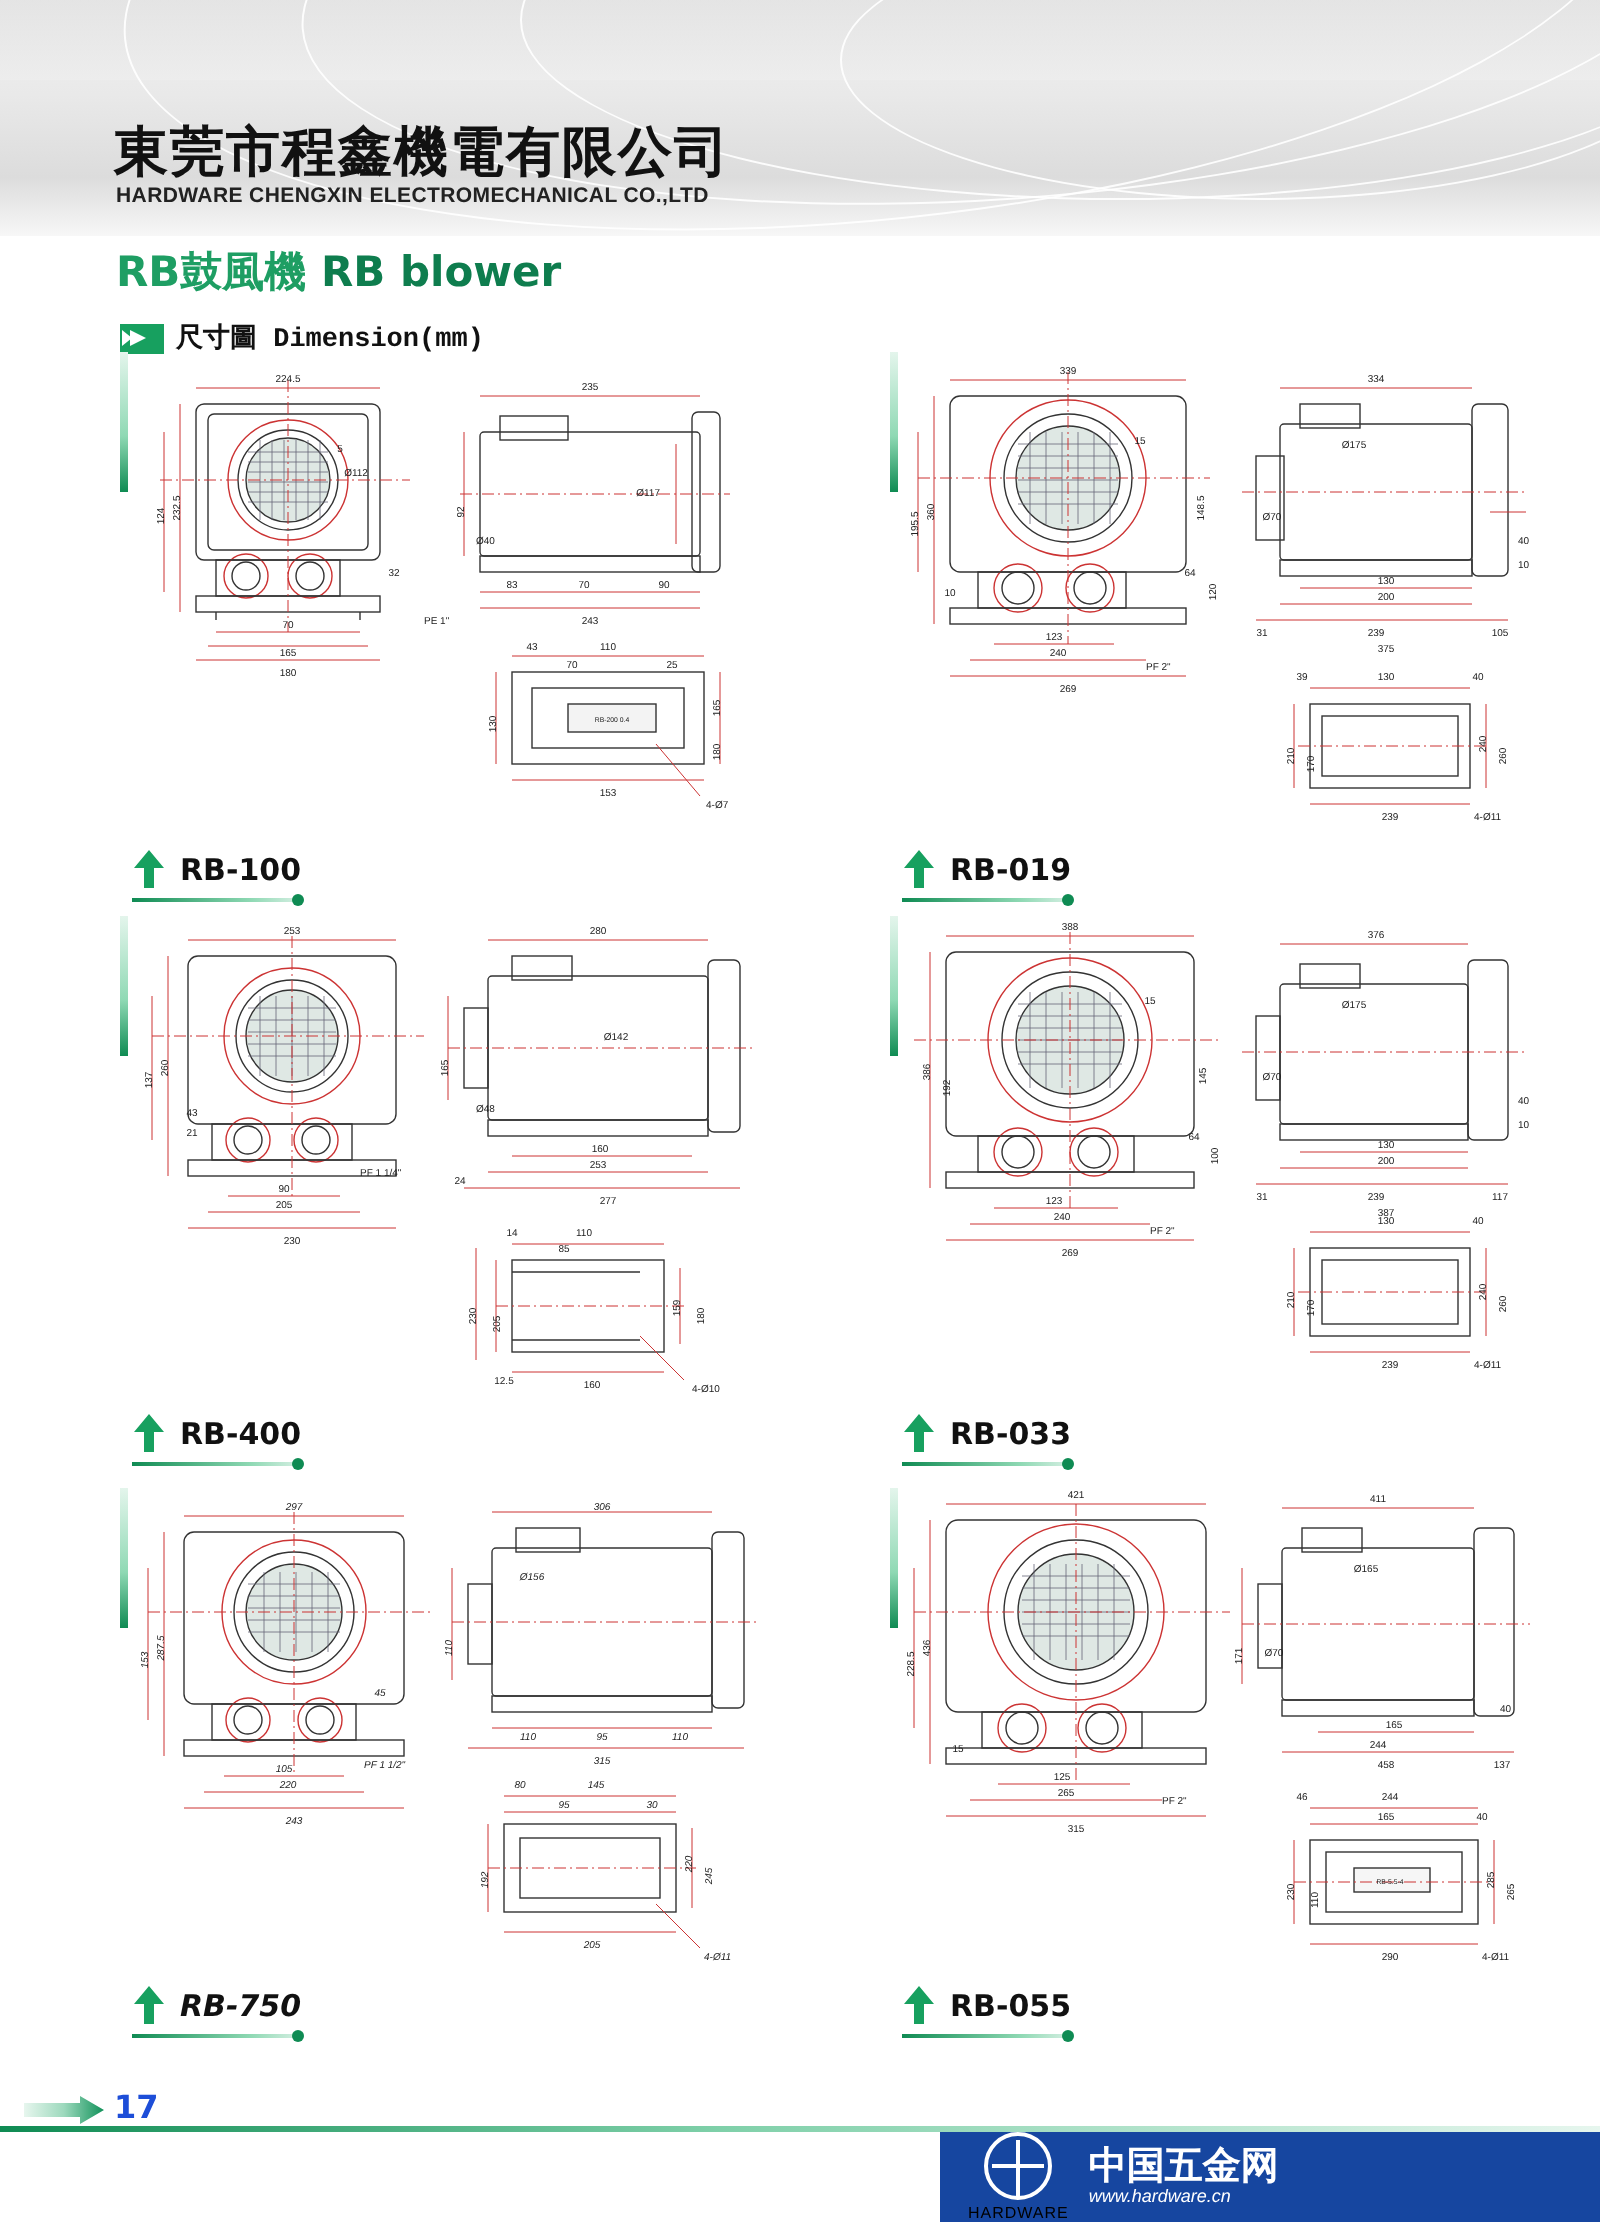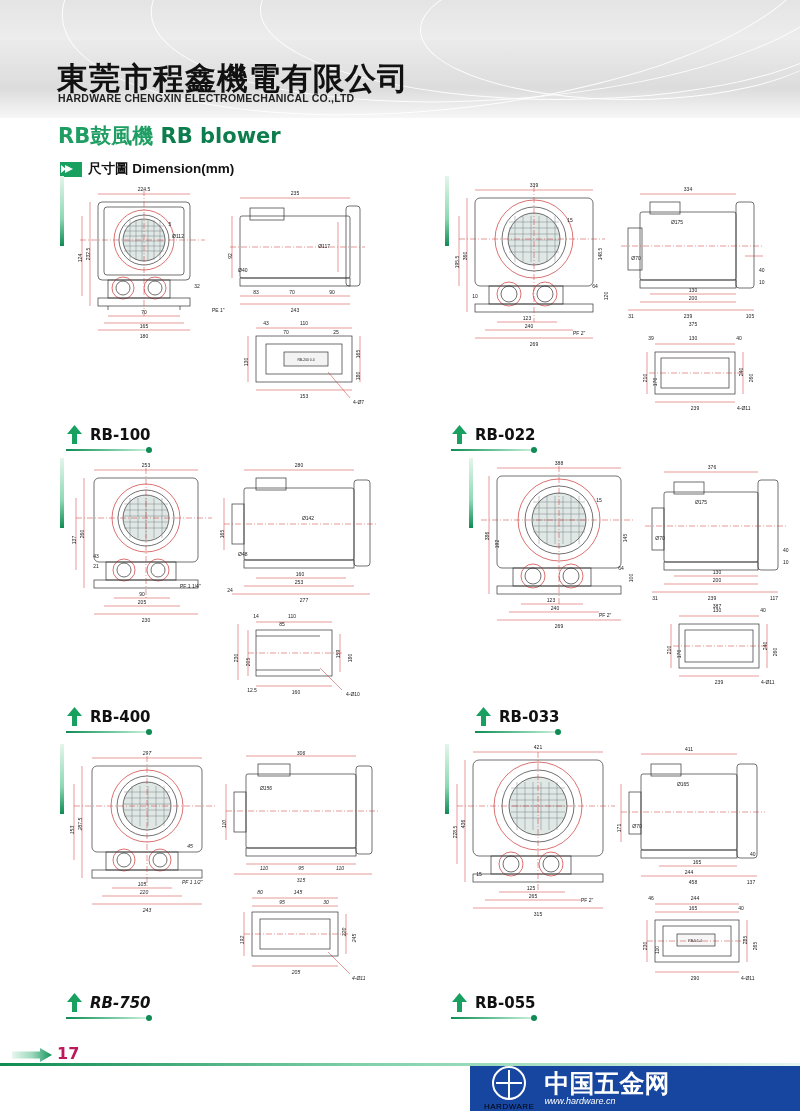--- a/index.html
+++ b/index.html
@@ -26,42 +26,42 @@
   .sw2 { width:700px; height:220px; left:150px; top:-120px; transform:rotate(-4deg); }
   .sw3 { width:600px; height:180px; left:260px; top:-80px; }
   .sw4 { width:420px; height:140px; left:420px; top:-40px; }
   .header-dark {
     position:absolute; left:0; top:0; width:800px; height:40px;
     background: linear-gradient(180deg,#d9d9d9,#efefef);
     opacity:0.55;
   }
   .company-cn {
     position:absolute; left:57px; top:58px;
-    font-size:31px; font-weight:bold; color:#111;
+    font-size:27px; font-weight:bold; color:#111;
     letter-spacing:1px;
     font-family: "DejaVu Sans", "Liberation Sans", sans-serif;
   }
   .company-en {
     position:absolute; left:58px; top:92px;
     font-size:10.5px; font-weight:bold; color:#222; letter-spacing:0.2px;
   }
 
   
   .title-row {
     position:absolute; left:58px; top:122px;
     font-size:21px; font-weight:bold; color:#1e9e63;
     font-family:"DejaVu Sans","Liberation Sans",sans-serif;
   }
   .title-row .en { color:#0e7d4e; }
 
   .subtitle-row {
     position:absolute; left:60px; top:160px;
     display:flex; align-items:center; gap:6px;
     font-size:13.5px; font-weight:bold; color:#111;
-    font-family:Liberation Sans, sans-serif;
+    font-family:Liberation Mono, monospace;
   }
   .arrow-badge {
     width:22px;height:15px;background:#17a05f;position:relative;
     display:inline-block;
   }
   .arrow-badge::after{
     content:""; position:absolute; left:5px; top:3px;
     border-left:8px solid #fff; border-top:4.5px solid transparent;
     border-bottom:4.5px solid transparent;
   }
@@ -107,21 +107,21 @@
   .footer-bar {
     position:absolute; left:0; bottom:0; width:800px; height:66px;
     background:#ffffff;
   }
   .footer-green {
     position:absolute; left:0; bottom:45px; width:800px; height:3px;
     background: linear-gradient(90deg,#0f8b53 0%, #7fd0a9 45%, #e6f6ee 100%);
   }
   .page-num {
     position:absolute; left:57px; bottom:48px;
-    font-size:16px; font-weight:bold; color:#be185d;
+    font-size:16px; font-weight:bold; color:#1d4ed8;
     font-family:"DejaVu Sans","Liberation Sans",sans-serif;
   }
   .page-arrow{
     position:absolute; left:12px; bottom:49px; width:40px; height:14px;
     background: linear-gradient(90deg,#e7f6ee,#9dd9bd 50%,#11925a);
     clip-path: polygon(0 25%,70% 25%,70% 0,100% 50%,70% 100%,70% 75%,0 75%);
   }
   .footer-blue {
     position:absolute; right:0; bottom:0; width:330px; height:45px;
     background:#1646a0;
@@ -133,21 +133,21 @@
   }
   .hw-logo::before{
     content:""; position:absolute; left:50%; top:2px; width:2px; height:28px;
     background:#fff; transform:translateX(-50%);
   }
   .hw-logo::after{
     content:""; position:absolute; top:50%; left:2px; height:2px; width:26px;
     background:#fff; transform:translateY(-50%);
   }
   .hw-txt { color:#fff; line-height:1.1; }
-  .hw-cn { font-size:25px; font-weight:bold; font-family:"DejaVu Sans","Liberation Sans",sans-serif;}
+  .hw-cn { font-size:19px; font-weight:bold; font-family:"DejaVu Sans","Liberation Sans",sans-serif;}
   .hw-en { font-size:8px; letter-spacing:0.5px; }
   .hw-url { font-size:9px;font-style:italic; }
   .hw-left { display:flex; flex-direction:column; align-items:center; }
   .hw-left .hw-en{ margin-top:2px; }
 </style>
 </head>
 <body>
 
 <div class="header-band">
   <div class="header-dark"></div>
@@ -395,21 +395,21 @@
         </g>
       </svg>
     </div>
     <div class="vgrad" style="height:70px; bottom:6px;"></div>
     <div class="model-label">
       <span class="up-arrow">
         <svg width="17" height="19" viewBox="0 0 17 19">
             <polygon points="8.5,0 16,9 11,9 11,19 6,19 6,9 1,9" fill="#17a05f"></polygon>
           </svg>
       </span>
-      <span>RB-022</span>
+      <span>RB-019</span>
       <span class="rule"></span>
     </div>
   </div>
 
   <div class="cell" style="left:60px; top:282px; width:330px; height:268px;">
     <div class="drawing-area">
       <svg width="330" height="242" viewBox="0 0 330 242">
         <g stroke="#333" fill="none" stroke-width="0.7">
           <rect x="34" y="20" width="104" height="84" rx="5"></rect>
           <circle cx="86" cy="60" r="34" stroke="#c33"></circle>
@@ -512,21 +512,21 @@
       <span class="up-arrow">
         <svg width="17" height="19" viewBox="0 0 17 19">
             <polygon points="8.5,0 16,9 11,9 11,19 6,19 6,9 1,9" fill="#17a05f"></polygon>
           </svg>
       </span>
       <span>RB-400</span>
       <span class="rule"></span>
     </div>
   </div>
 
-  <div class="cell" style="left:469px; top:282px; width:330px; height:268px;">
+  <div class="cell" style="left:445px; top:282px; width:330px; height:268px;">
     <div class="drawing-area">
       <svg width="330" height="242" viewBox="0 0 330 242">
         <g stroke="#333" fill="none" stroke-width="0.7">
           <rect x="28" y="18" width="124" height="92" rx="5"></rect>
           <circle cx="90" cy="62" r="41" stroke="#c33"></circle>
           <circle cx="90" cy="62" r="34"></circle>
           <circle cx="90" cy="62" r="27" fill="#dfe8e4"></circle>
           <g stroke="#667" stroke-width="0.4">
             <line x1="64" y1="44" x2="116" y2="44"></line>
               <line x1="64" y1="50" x2="116" y2="50"></line>

